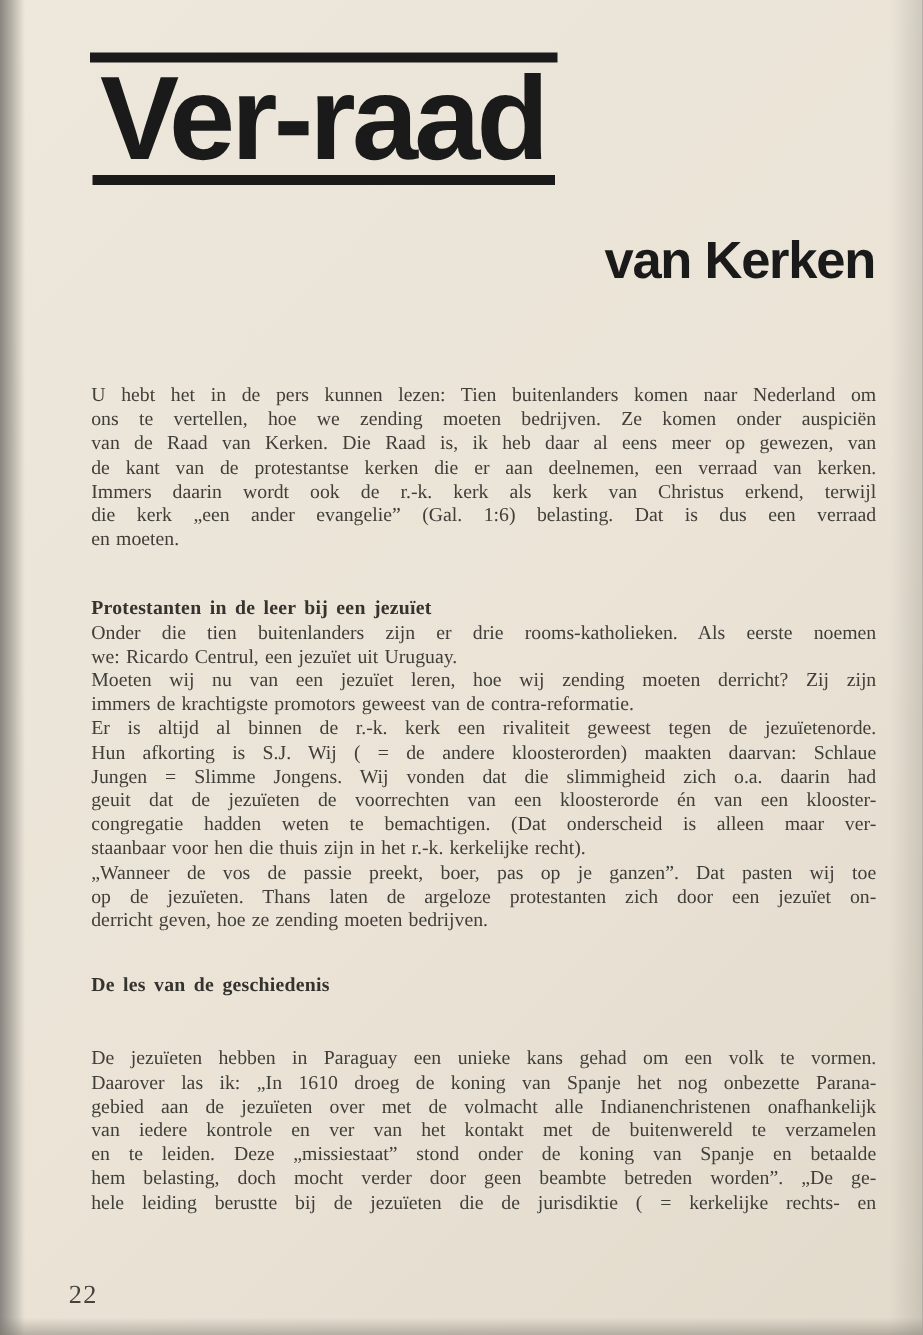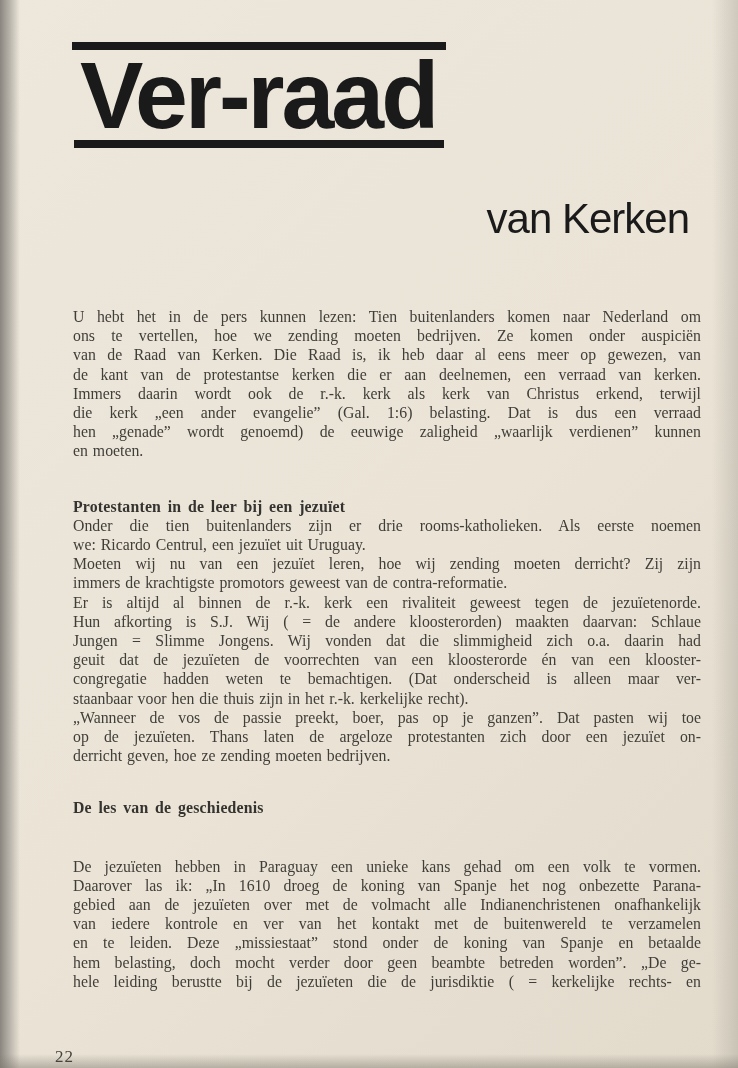--- a/index.html
+++ b/index.html
@@ -28,42 +28,42 @@
   .rule{position:absolute;height:8px;background:var(--ink,#1a1a1a);}
   .rule-top{left:72px;top:42px;width:374px;}
   .rule-bottom{left:74px;top:140px;width:370px;}
   .headline{
     position:absolute;left:80px;top:48px;margin:0;
     font-family:"Liberation Sans","DejaVu Sans",sans-serif;
     font-weight:700;font-size:95px;line-height:95px;letter-spacing:-3px;
     color:var(--ink,#1a1a1a);white-space:nowrap;
   }
   .subtitle{
-    position:absolute;right:38px;top:187px;margin:11px;
+    position:absolute;right:38px;top:187px;margin:0;
     font-family:"Liberation Sans","DejaVu Sans",sans-serif;
-    font-weight:400;font-size:42px;line-height:42px;letter-spacing:-1px;
+    font-weight:700;font-size:42px;line-height:42px;letter-spacing:-1px;
     color:var(--ink,#1a1a1a);white-space:nowrap;
   }
   .body-text{
     position:absolute;left:73px;top:307px;width:628px;
     font-size:15.8px;line-height:19.2px;color:var(--body_ink,#403e39);
     word-spacing:1px;
   }
   .para{margin:0;}
   .line{text-align:justify;text-align-last:justify;-moz-text-align-last:justify;}
   .line.end{text-align-last:left;-moz-text-align-last:left;}
   .heading{
     font-weight:700;margin-top:36px;letter-spacing:0.2px;word-spacing:2.5px;
     color:#35332f;
   }
   .heading.h1{margin-top:33px;}
   .heading.h1 + .para{margin-top:39px;}
   .page-number{
-    position:absolute;left:55px;top:1026px;font-size:17px;line-height:19px;
-    letter-spacing:1px;color:#45433e;margin-top:21px;
+    position:absolute;left:55px;top:1026px;font-size:21px;line-height:19px;
+    letter-spacing:1px;color:#45433e;
   }
 </style>
 </head>
 <body>
 
 <div class="scan">
   <div class="edge-left"></div>
   <div class="edge-right"></div>
   <div class="edge-bottom"></div>
 
@@ -73,21 +73,20 @@
   <div class="subtitle">van Kerken</div>
 
   <div class="body-text" id="article">
       <div class="para">
         <div class="line">U hebt het in de pers kunnen lezen: Tien buitenlanders komen naar Nederland om</div>
         <div class="line">ons te vertellen, hoe we zending moeten bedrijven. Ze komen onder auspiciën</div>
         <div class="line">van de Raad van Kerken. Die Raad is, ik heb daar al eens meer op gewezen, van</div>
         <div class="line">de kant van de protestantse kerken die er aan deelnemen, een verraad van kerken.</div>
         <div class="line">Immers daarin wordt ook de r.-k. kerk als kerk van Christus erkend, terwijl</div>
         <div class="line">die kerk „een ander evangelie” (Gal. 1:6) belasting. Dat is dus een verraad</div>
-        <div class="line">hen „genade” wordt genoemd) de eeuwige zaligheid „waarlijk verdienen” kunnen</div>
         <div class="line end">en moeten.</div>
       </div>
       <div class="heading h0">Protestanten in de leer bij een jezuïet</div>
       <div class="para">
         <div class="line">Onder die tien buitenlanders zijn er drie rooms-katholieken. Als eerste noemen</div>
         <div class="line end">we: Ricardo Centrul, een jezuïet uit Uruguay.</div>
       </div>
       <div class="para">
         <div class="line">Moeten wij nu van een jezuïet leren, hoe wij zending moeten derricht? Zij zijn</div>
         <div class="line end">immers de krachtigste promotors geweest van de contra-reformatie.</div>

